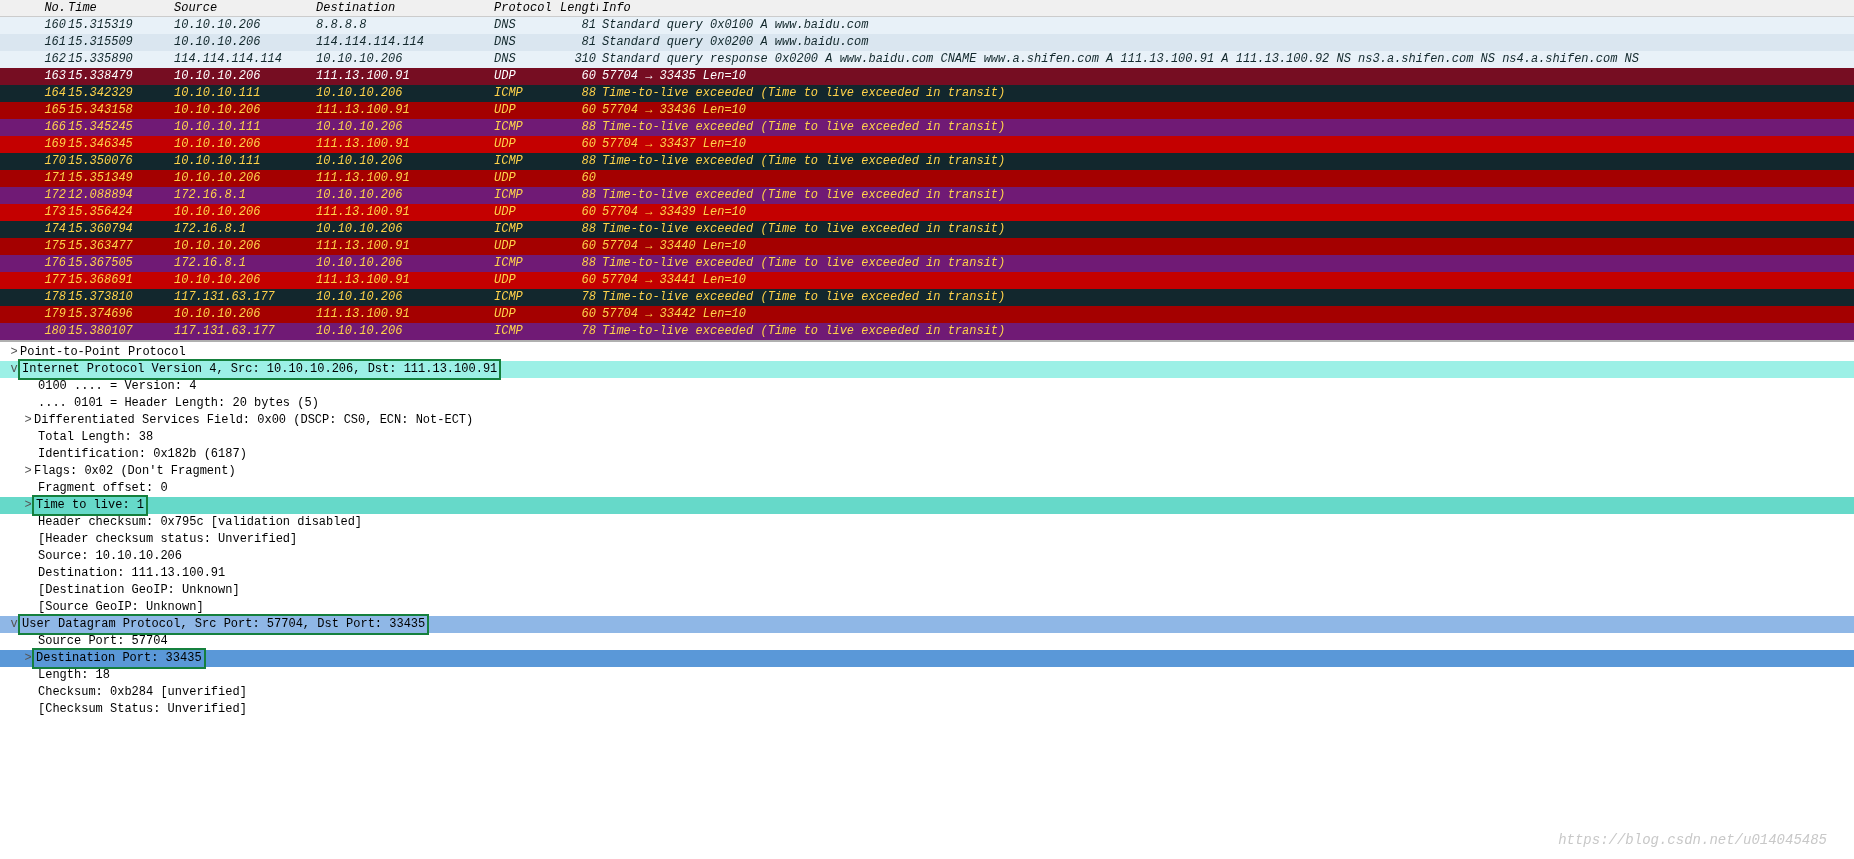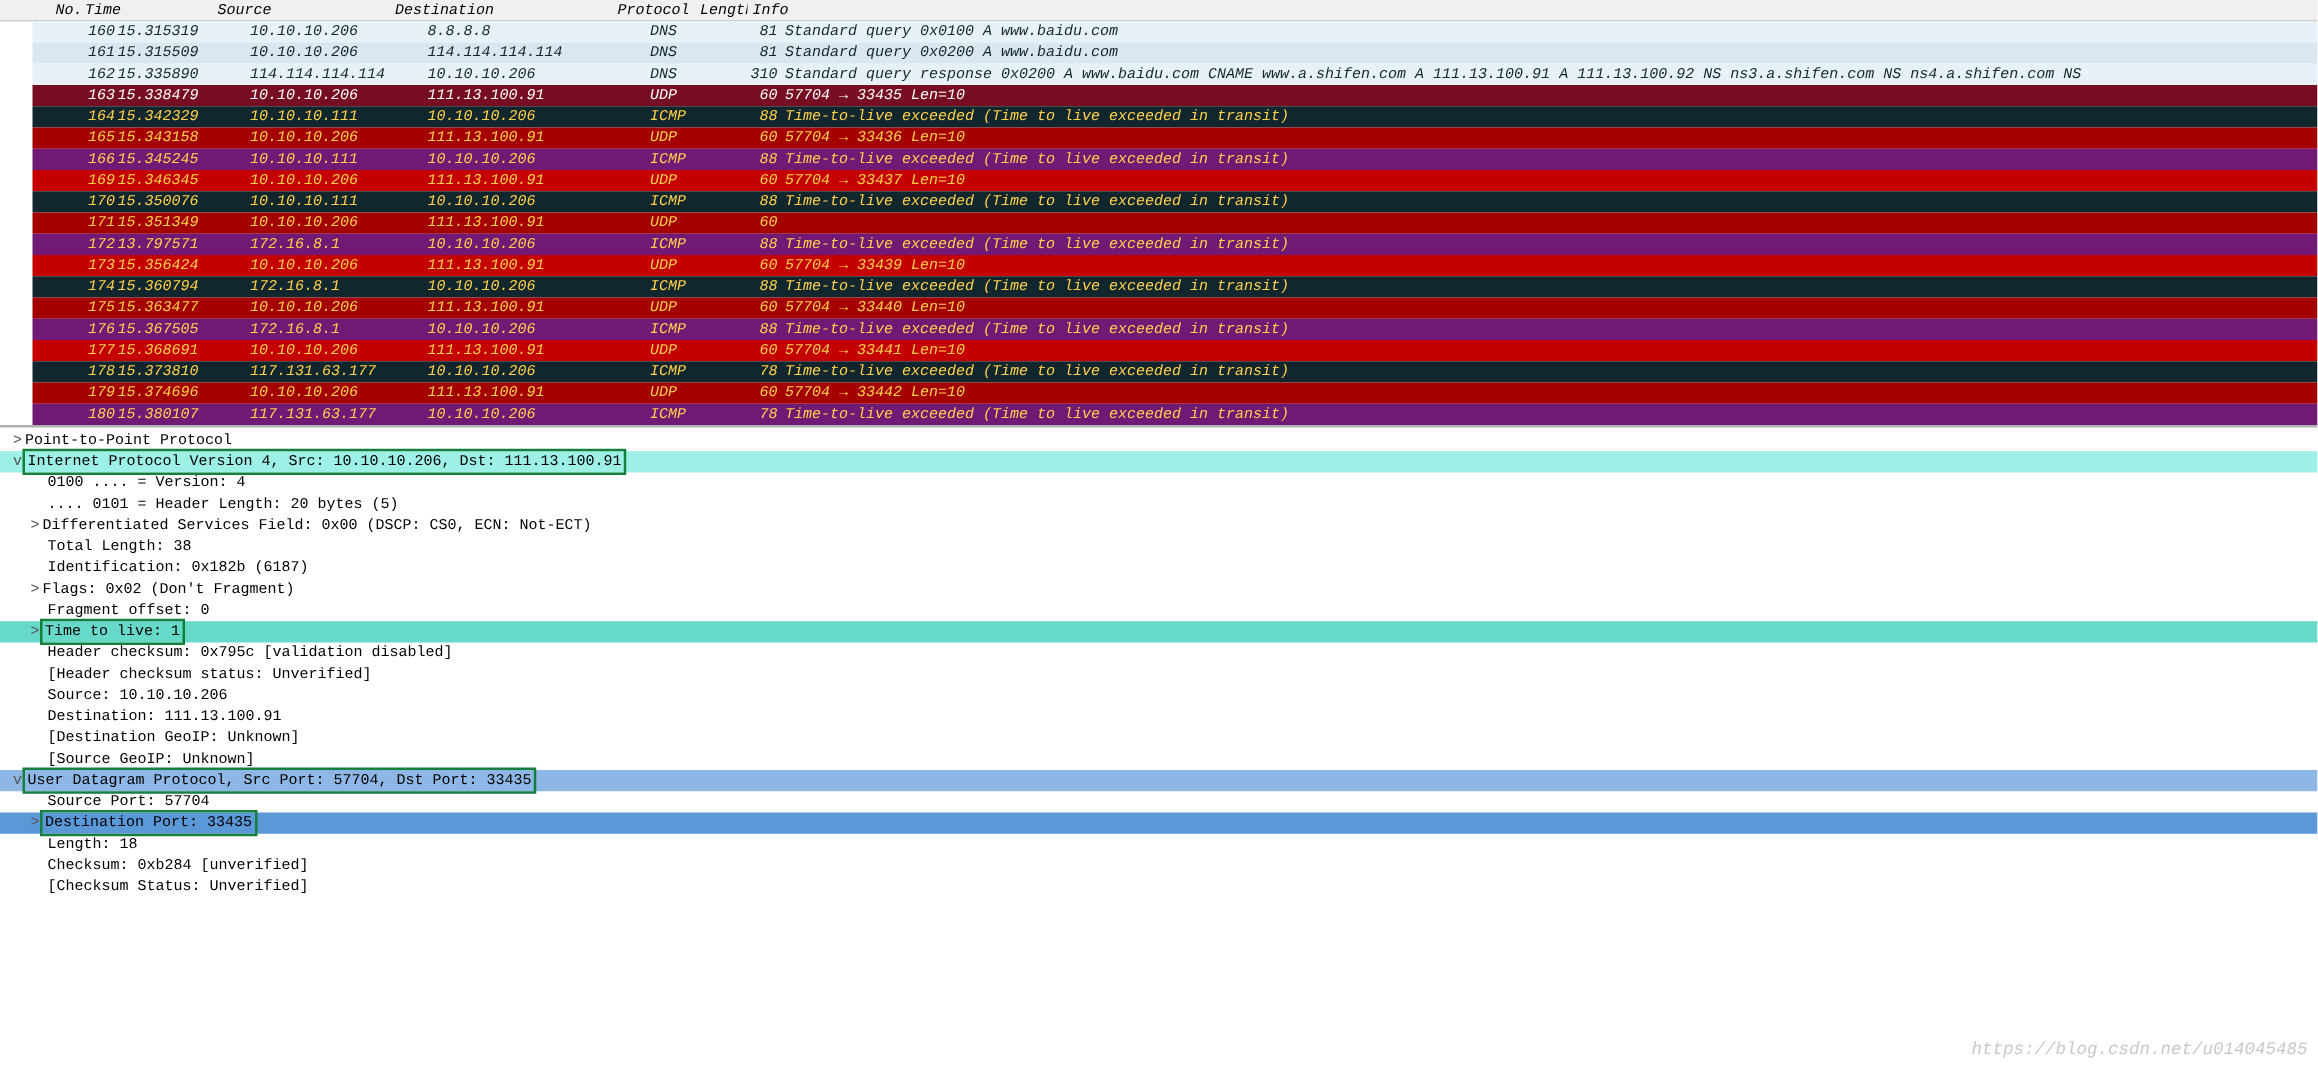--- a/index.html
+++ b/index.html
@@ -1,18 +1,18 @@
 <!DOCTYPE html>
 <html><head>
 <meta charset="utf-8">
 <style>
   html,body{margin:0;padding:0;background:#fff;font-family:"Consolas","Courier New",monospace;font-size:12px;color:#000;line-height:1.4;}
   .packet-list{width:1854px;overflow:hidden;font-style:italic;}
   .hdr-row{display:flex;height:16px;align-items:center;background:#f0f0f0;border-bottom:1px solid #ccc;color:#000;}
-  .row{display:flex;height:17px;align-items:flex-start;margin-left:26px;}
+  .row{display:flex;height:17px;align-items:flex-start;}
   .col{white-space:pre;overflow:hidden;}
   .c-no{width:66px;text-align:right;padding-right:2px;}
   .c-time{width:106px;}
   .c-src{width:142px;}
   .c-dst{width:178px;}
   .c-proto{width:66px;}
   .c-len{width:36px;text-align:right;padding-right:2px;}
   .c-info{flex:1;padding-left:4px;}
   .dns-row{background:#dae6f0;color:#12282c;}
   .dns-row:nth-child(odd){background:#e8f1f8;}
@@ -27,21 +27,21 @@
   .d-line{display:flex;align-items:center;height:17px;white-space:pre;}
   .d-line.indent0{padding-left:8px;}
   .d-line.indent1{padding-left:22px;}
   .d-line.indent2{padding-left:38px;}
   .exp{width:12px;display:inline-block;text-align:center;color:#555;}
   .hl-cyan{background:#9cf0e6;}
   .hl-cyan-lt{background:#66d9c9;}
   .hl-blue{background:#8fb7e6;}
   .hl-blue-dk{background:#5a98d8;}
   .box-red{border:2px solid #15803d;padding:0 2px;margin-left:-2px;}
-  .watermark{position:absolute;right:8px;bottom:8px;color:#c8c8c8;font-style:italic;font-size:14px;pointer-events:none;}
+  .watermark{position:absolute;right:27px;bottom:8px;color:#c8c8c8;font-style:italic;font-size:14px;pointer-events:none;}
 </style>
 </head>
 <body>
 
 <div class="packet-list">
   <div class="hdr-row">
     <div class="col c-no">No.</div>
     <div class="col c-time">Time</div>
     <div class="col c-src">Source</div>
     <div class="col c-dst">Destination</div>
@@ -134,21 +134,21 @@
       <div class="row red-row">
         <div class="col c-no">171</div>
         <div class="col c-time">15.351349</div>
         <div class="col c-src">10.10.10.206</div>
         <div class="col c-dst">111.13.100.91</div>
         <div class="col c-proto">UDP</div>
         <div class="col c-len">60</div>
       </div>
       <div class="row blk-row alt">
         <div class="col c-no">172</div>
-        <div class="col c-time">13.797571</div>
+        <div class="col c-time">12.088894</div>
         <div class="col c-src">172.16.8.1</div>
         <div class="col c-dst">10.10.10.206</div>
         <div class="col c-proto">ICMP</div>
         <div class="col c-len">88</div>
         <div class="col c-info">Time-to-live exceeded (Time to live exceeded in transit)</div>
       </div>
       <div class="row red-row alt">
         <div class="col c-no">173</div>
         <div class="col c-time">15.356424</div>
         <div class="col c-src">10.10.10.206</div>

